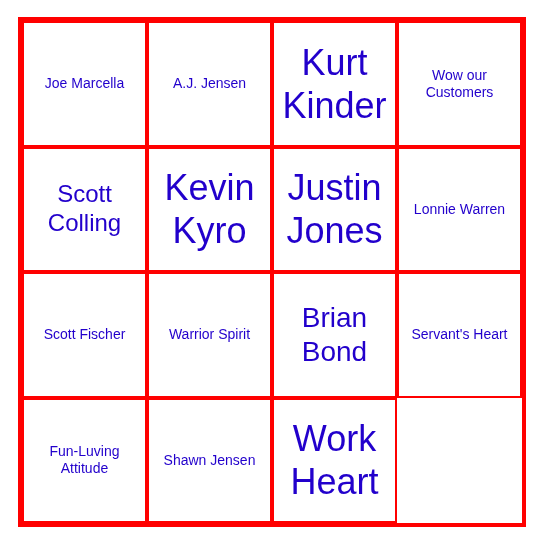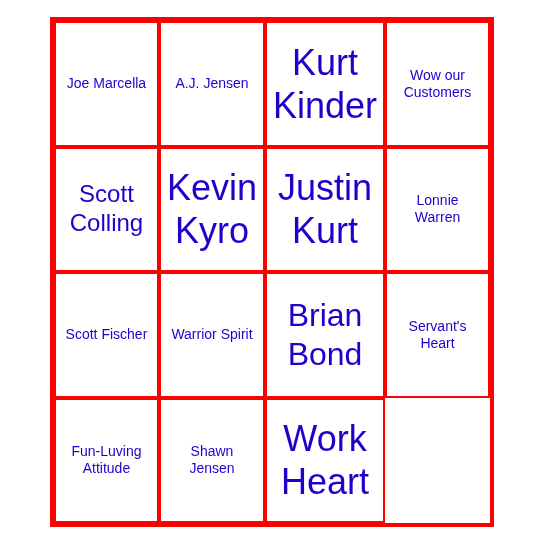--- a/index.html
+++ b/index.html
@@ -10,39 +10,39 @@
       align-items: center;
       width: 544px;
       height: 544px;
       font-family: Arial, sans-serif;
     }
     .bingo-board {
       border: 4px solid red;
       display: grid;
       grid-template-columns: repeat(4, 1fr);
       grid-template-rows: repeat(4, 1fr);
-      width: 444px;
+      width: 508px;
       height: 510px;
     }
     .bingo-cell {
       border: 2px solid red;
       display: flex;
       justify-content: center;
       align-items: center;
       text-align: center;
       padding: 6px;
       color: #2200cc;
     }
     .bingo-cell span {
       line-height: 1.2;
     }
     .size-small { font-size: 14px; }
     .size-medium { font-size: 24px; }
     .size-large { font-size: 36px; }
-    .size-xlarge { font-size: 32px; text-align: center; }
+    .size-xlarge { font-size: 28px; text-align: center; }
   </style>
 </head>
 <body>
 
 <div class="bingo-board">
 <div class="bingo-cell">
       <span class="size-small">Joe Marcella</span>
     </div>
     <div class="bingo-cell">
       <span class="size-small">A.J. Jensen</span>
@@ -53,21 +53,21 @@
     <div class="bingo-cell">
       <span class="size-small">Wow our Customers</span>
     </div>
     <div class="bingo-cell">
       <span class="size-medium">Scott Colling</span>
     </div>
     <div class="bingo-cell">
       <span class="size-large">Kevin Kyro</span>
     </div>
     <div class="bingo-cell">
-      <span class="size-large">Justin Kurt</span>
+      <span class="size-large">Justin Jones</span>
     </div>
     <div class="bingo-cell">
       <span class="size-small">Lonnie Warren</span>
     </div>
     <div class="bingo-cell">
       <span class="size-small">Scott Fischer</span>
     </div>
     <div class="bingo-cell">
       <span class="size-small">Warrior Spirit</span>
     </div>

